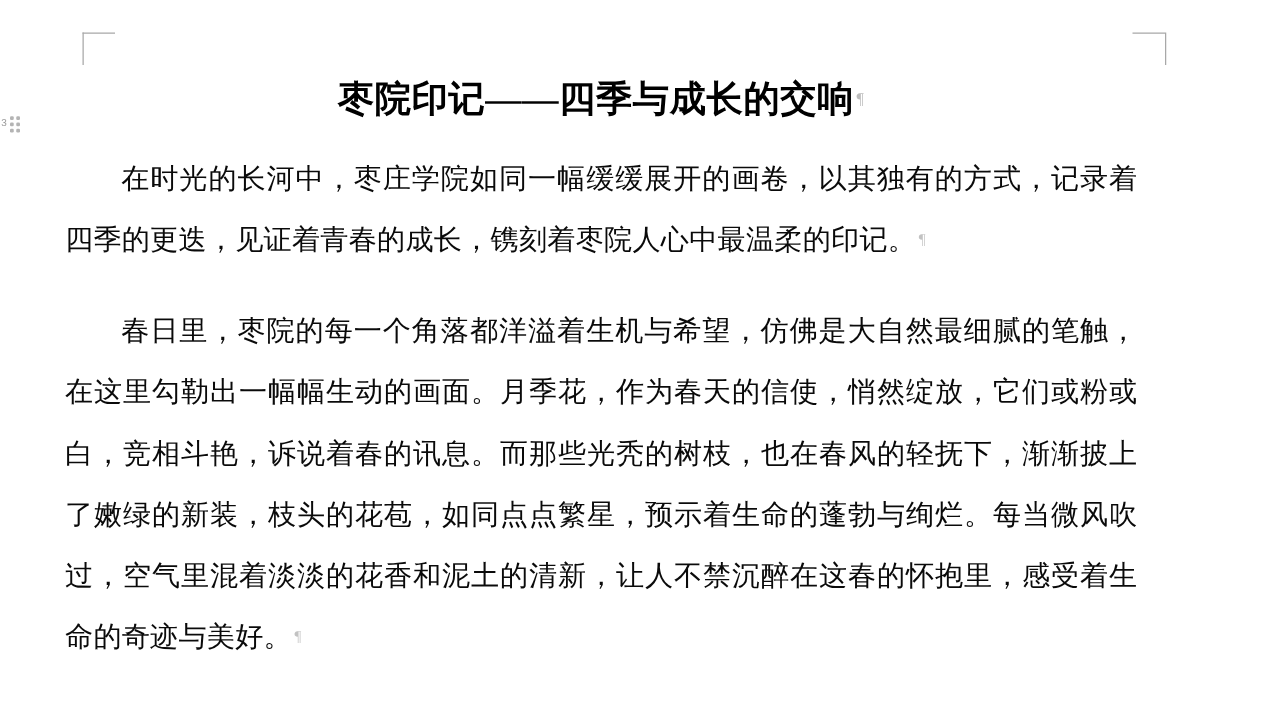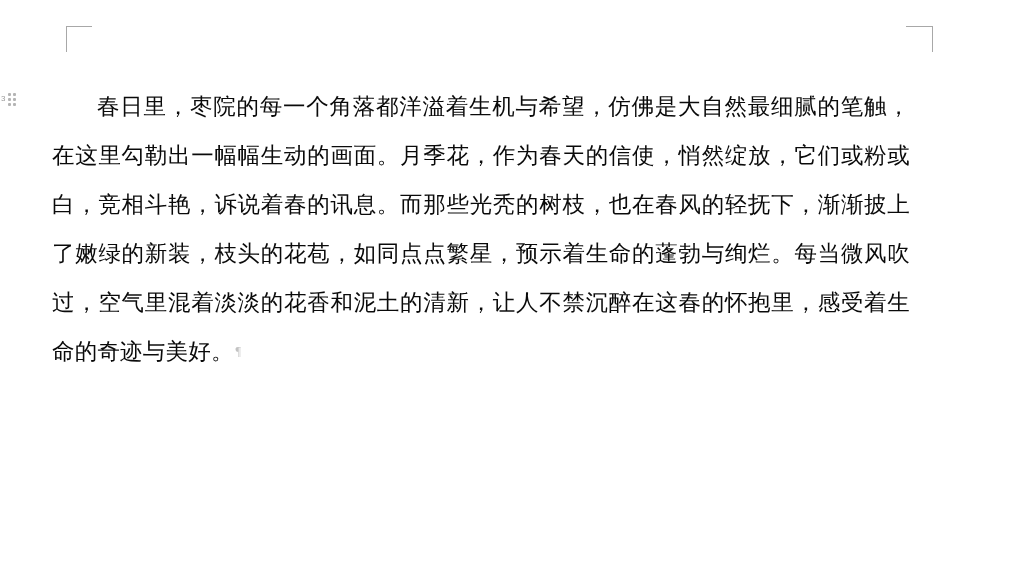--- a/index.html
+++ b/index.html
@@ -147,21 +147,27 @@
         <span></span>
         <span></span>
         <span></span>
         <span></span>
         <span></span>
     </span>
   </div>
 
   <div id="doc-body">
 
+    <h1 class="doc-title">
+      <span>枣院印记——四季与成长的交响</span><span class="pilcrow">¶</span>
+    </h1>
 
+    <p class="doc-para">
+      <span>在时光的长河中，枣庄学院如同一幅缓缓展开的画卷，以其独有的方式，记录着四季的更迭，见证着青春的成长，镌刻着枣院人心中最温柔的印记。</span><span class="pilcrow">¶</span>
+    </p>
 
     <div class="spacer-para"></div>
 
     <p class="doc-para">
       <span>春日里，枣院的每一个角落都洋溢着生机与希望，仿佛是大自然最细腻的笔触，在这里勾勒出一幅幅生动的画面。月季花，作为春天的信使，悄然绽放，它们或粉或白，竞相斗艳，诉说着春的讯息。而那些光秃的树枝，也在春风的轻抚下，渐渐披上了嫩绿的新装，枝头的花苞，如同点点繁星，预示着生命的蓬勃与绚烂。每当微风吹过，空气里混着淡淡的花香和泥土的清新，让人不禁沉醉在这春的怀抱里，感受着生命的奇迹与美好。</span><span class="pilcrow">¶</span>
     </p>
 
   </div>
 </div>
 

